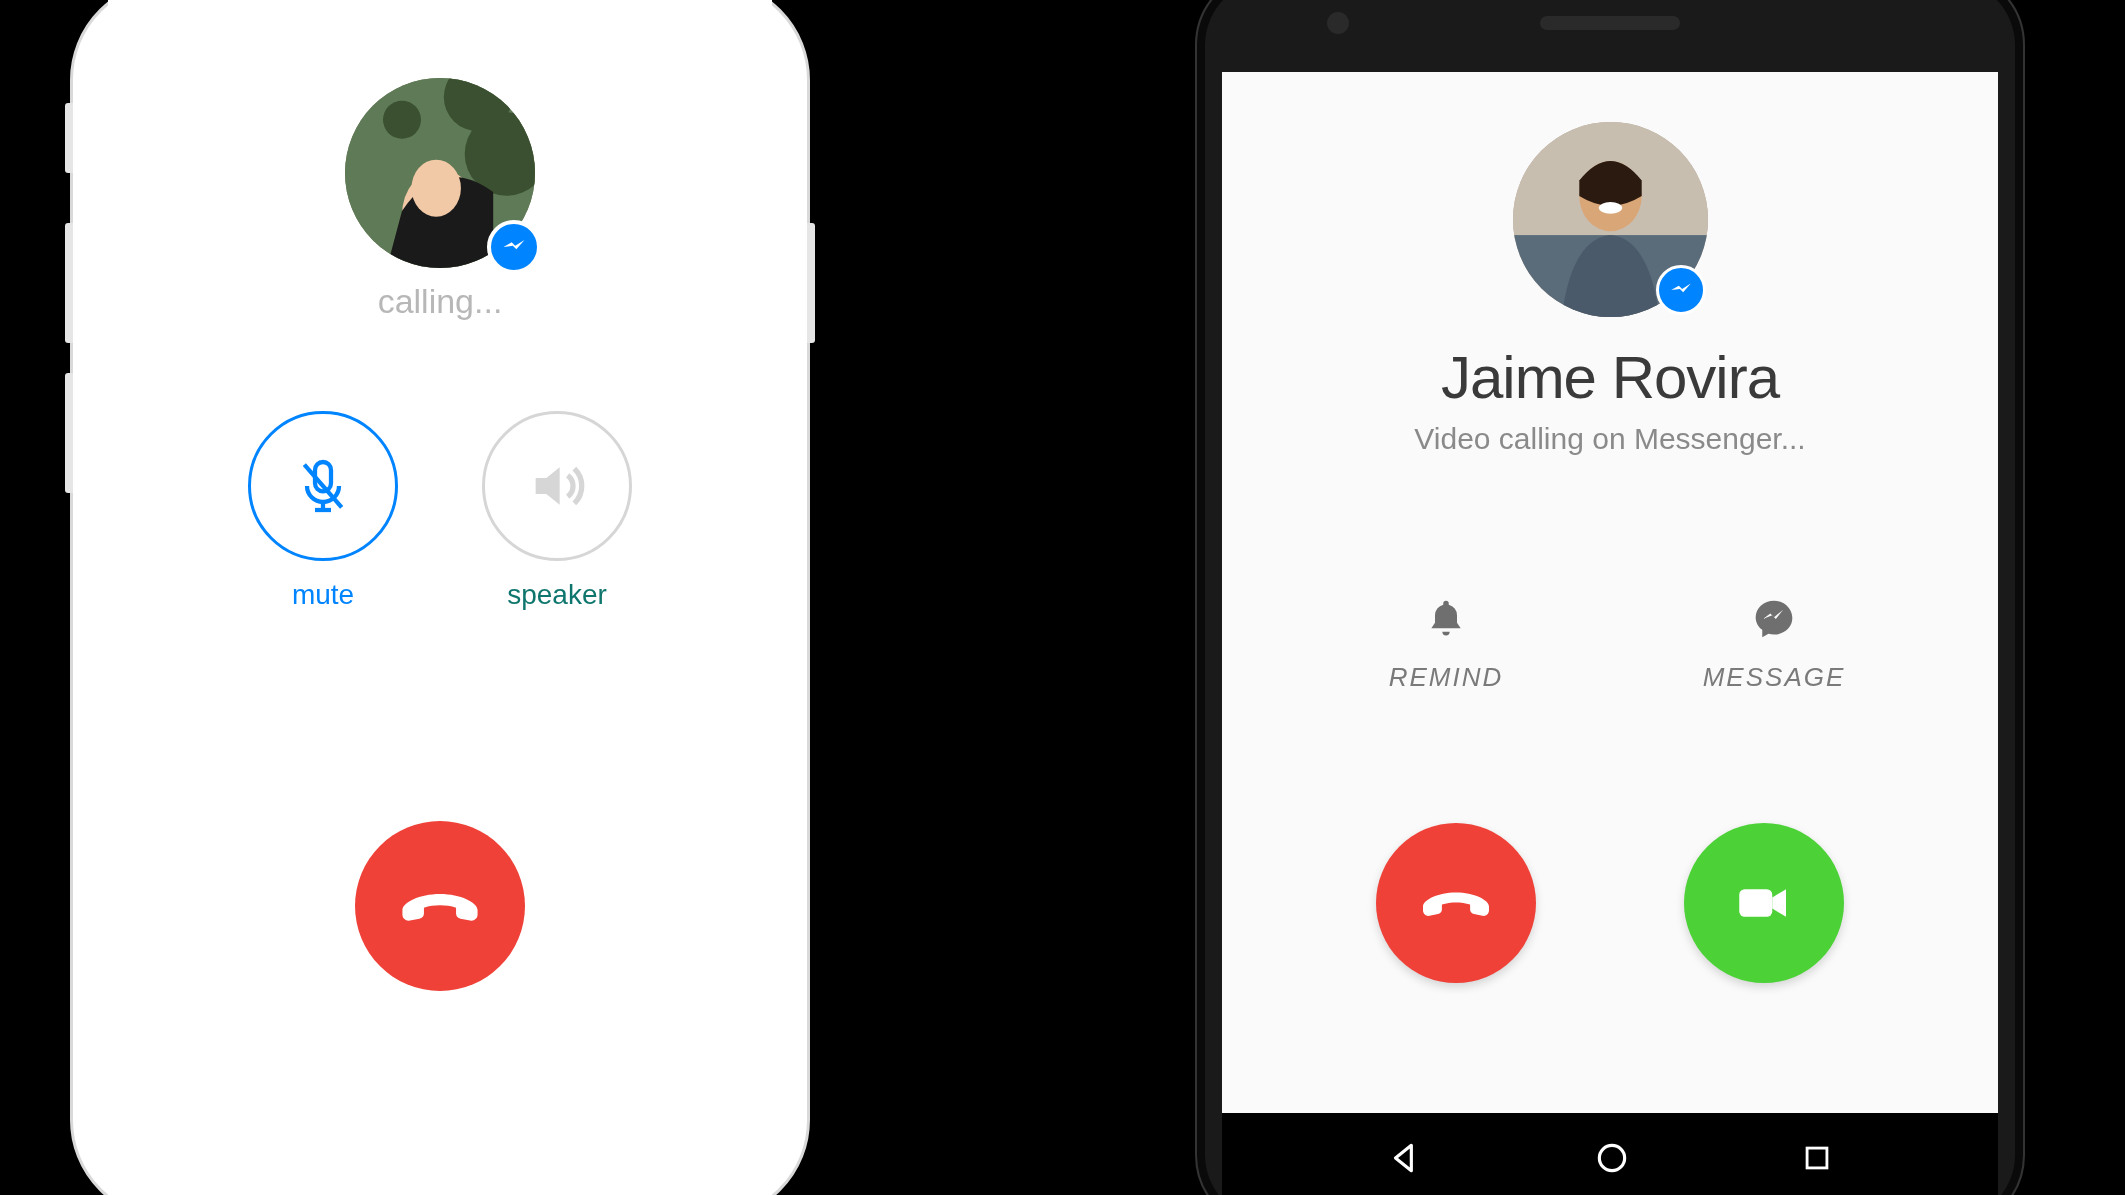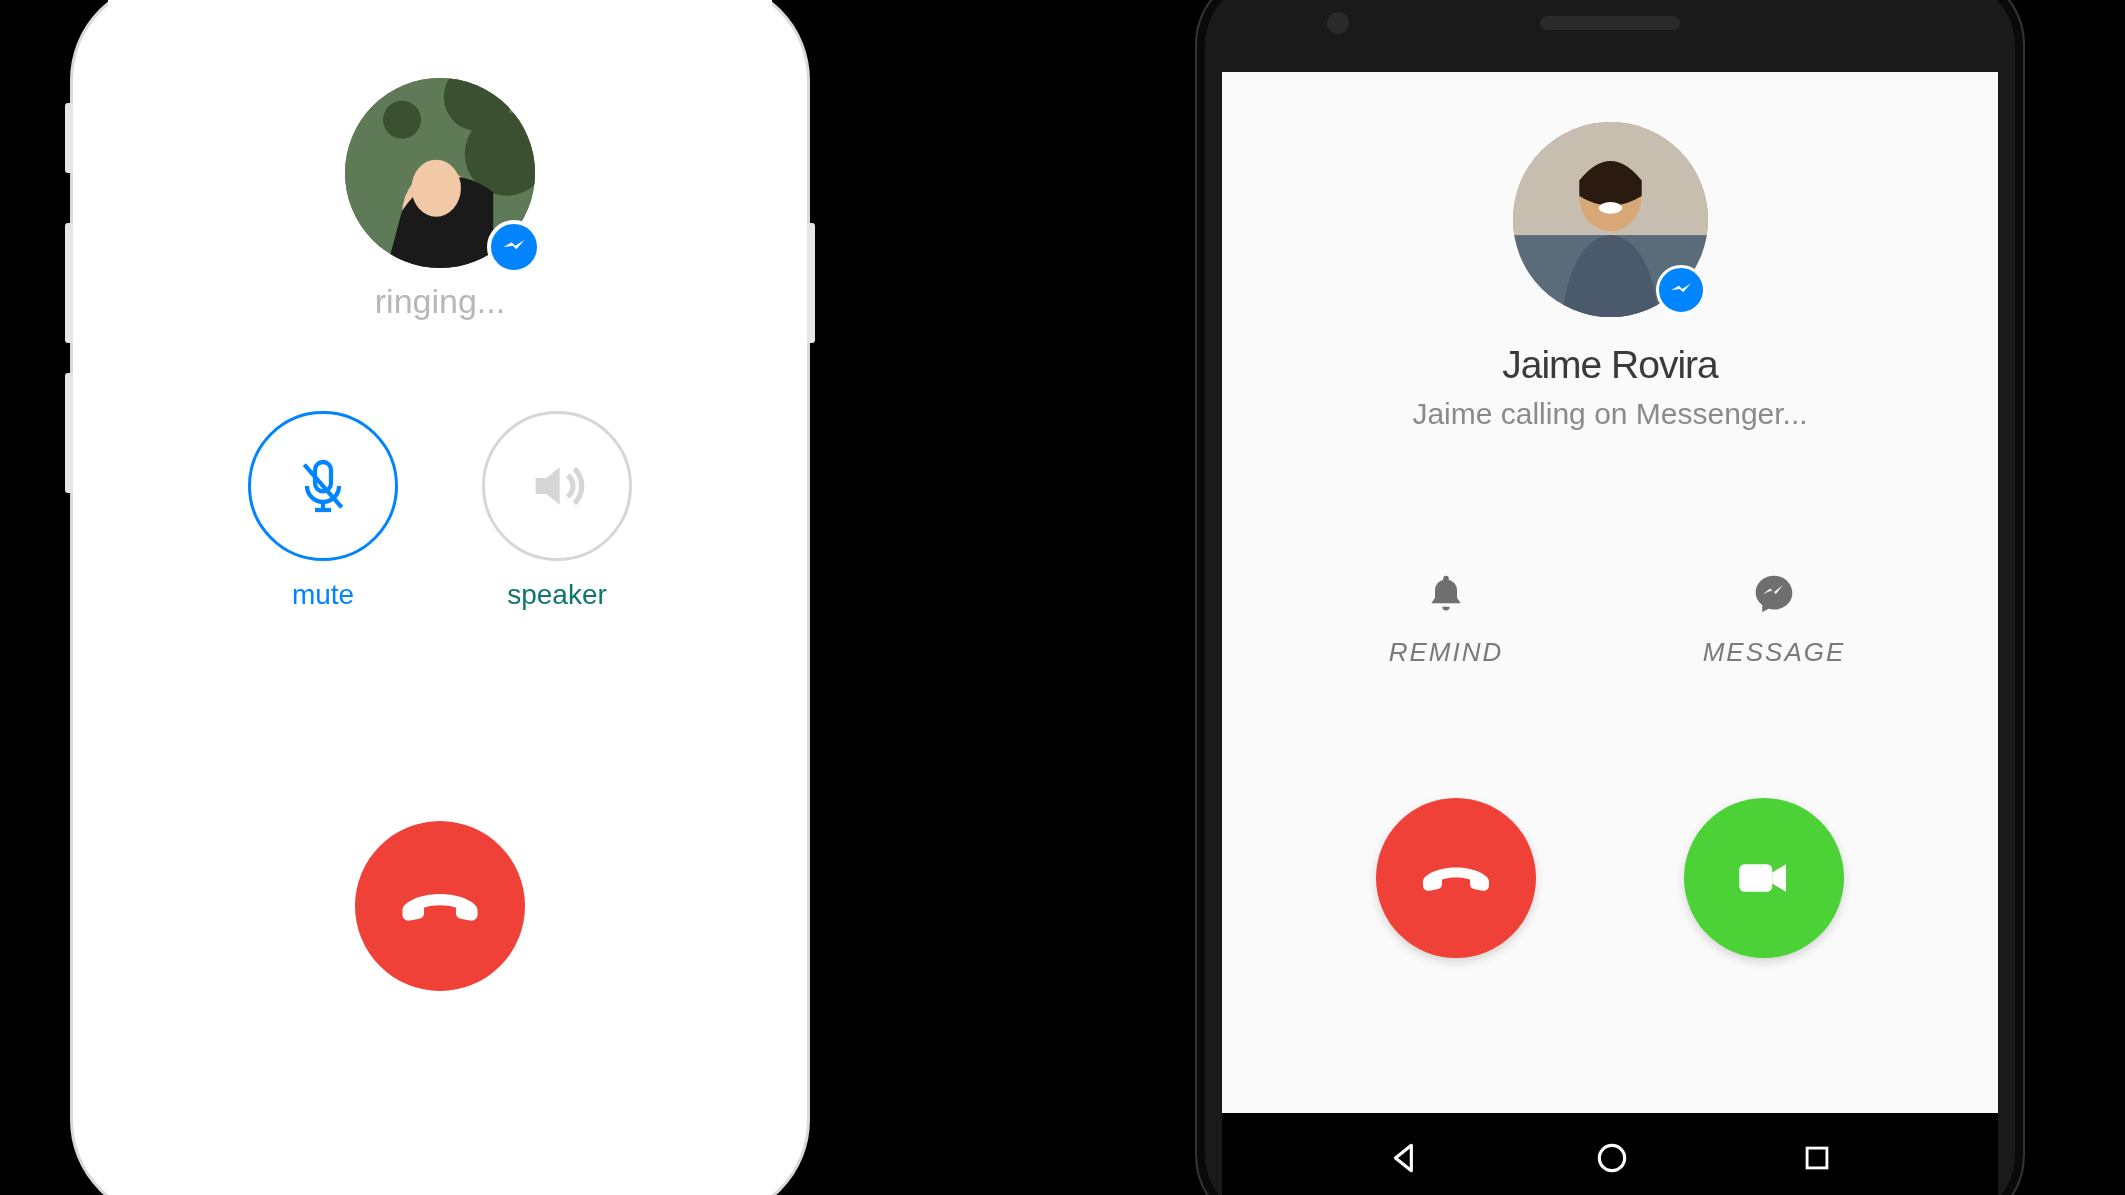--- a/index.html
+++ b/index.html
@@ -178,21 +178,21 @@
       width: 195px; height: 195px;
       background: #b0a090;
     }
     .phone-right .badge {
       width: 50px; height: 50px;
       border-width: 3px;
       right: 2px; bottom: 2px;
     }
     .phone-right .caller-name {
       margin-top: 26px;
-      font-size: 39px;
+      font-size: 60px;
       color: #3a3a3a;
       font-weight: 400;
     }
     .phone-right .call-status {
       margin-top: 10px;
       font-size: 30px;
       color: #8a8a8a;
     }
     .actions-row {
       margin-top: 140px;
@@ -277,21 +277,21 @@
           <path d="M30 70 Q50 40 78 60 L78 100 L22 100 Z" fill="#1a1a1a"></path>
           <ellipse cx="48" cy="58" rx="13" ry="15" fill="#f2c9a6"></ellipse>
         </svg>
       </div>
       <div class="badge">
         <svg viewBox="0 0 24 24" width="28" height="28" fill="#fff">
           <path d="M3 12 L10 8 L13 11 L21 6 L14 14 L11 11 Z"></path>
         </svg>
       </div>
     </div>
-    <div class="call-status">ringing...</div>
+    <div class="call-status">calling...</div>
     <div class="controls-row">
       <div class="ctrl mute">
         <div class="circle">
           <svg viewBox="0 0 24 24" width="64" height="64" fill="none" stroke="#0084ff" stroke-width="1.6">
             <rect x="9" y="3" width="6" height="11" rx="3"></rect>
             <path d="M6 12 a6 6 0 0 0 12 0"></path>
             <path d="M12 18 v3"></path>
             <path d="M9 21 h6"></path>
             <line x1="5" y1="4" x2="19" y2="20"></line>
           </svg>
@@ -332,21 +332,21 @@
           <ellipse cx="50" cy="44" rx="6" ry="3" fill="#fff"></ellipse>
         </svg>
       </div>
       <div class="badge">
         <svg viewBox="0 0 24 24" width="26" height="26" fill="#fff">
           <path d="M3 12 L10 8 L13 11 L21 6 L14 14 L11 11 Z"></path>
         </svg>
       </div>
     </div>
     <div class="caller-name">Jaime Rovira</div>
-    <div class="call-status">Jaime calling on Messenger...</div>
+    <div class="call-status">Video calling on Messenger...</div>
     <div class="actions-row">
       <div class="action">
         <div class="icon-wrap">
           <svg viewBox="0 0 24 24" width="44" height="44" fill="#6f6f6f">
             <path d="M12 2 a1.5 1.5 0 0 1 1.5 1.5 v0.7 A6 6 0 0 1 18 10 v4 l2 3 H4 l2 -3 v-4 a6 6 0 0 1 4.5 -5.8 v-0.7 A1.5 1.5 0 0 1 12 2 Z"></path>
             <path d="M10 19 a2 2 0 0 0 4 0 Z"></path>
           </svg>
         </div>
         <div class="action-label">REMIND</div>
       </div>

